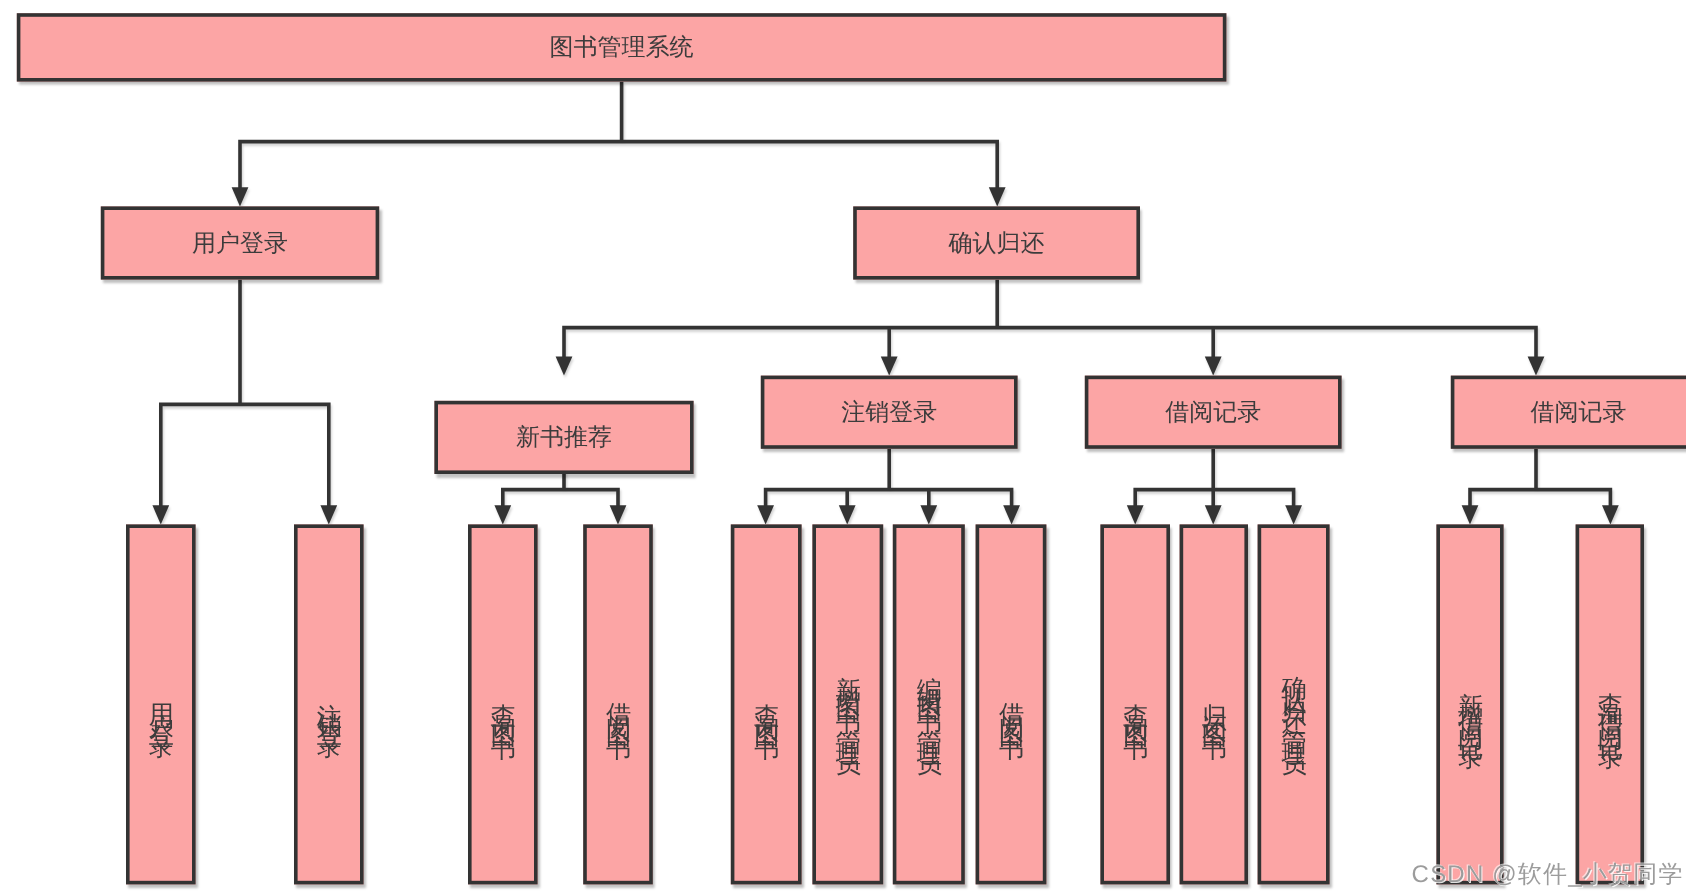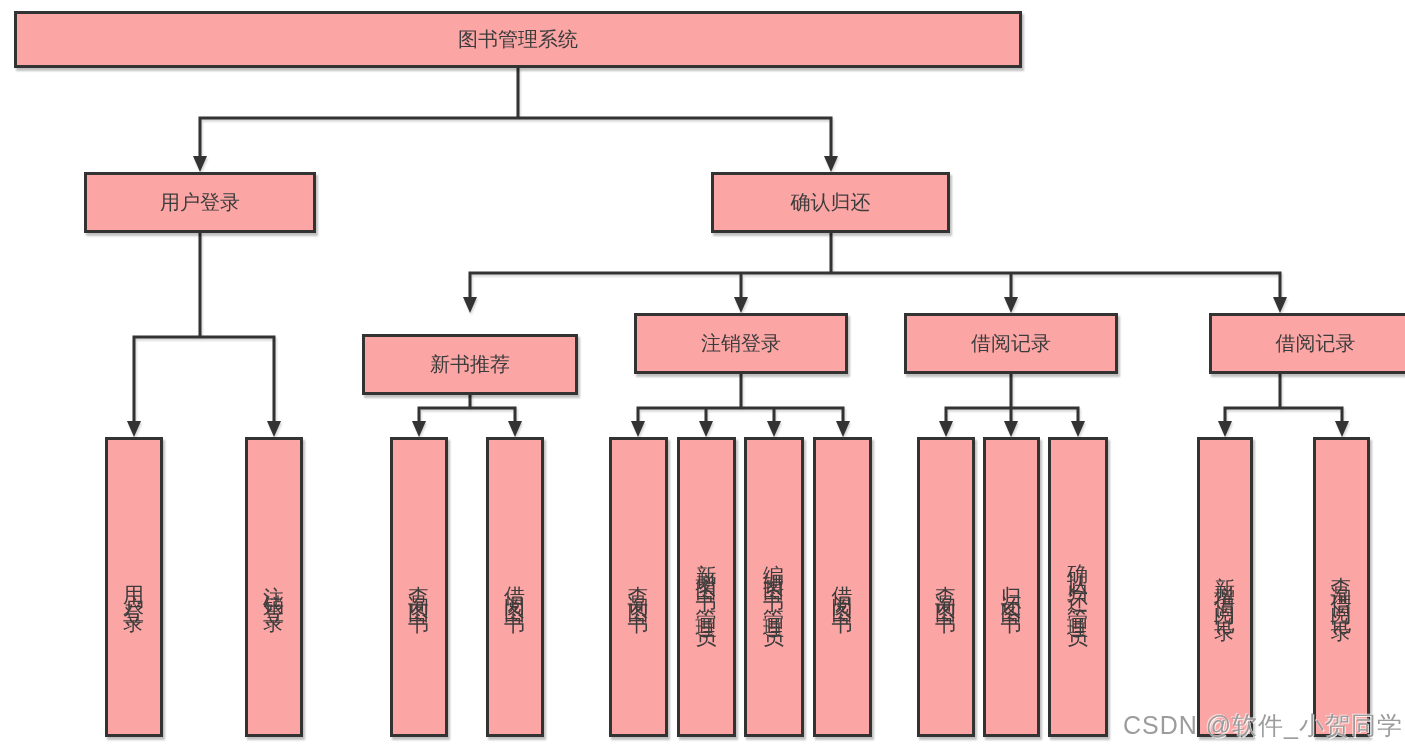--- a/index.html
+++ b/index.html
@@ -38,21 +38,21 @@
     writing-mode: vertical-rl;
     text-orientation: mixed;
     line-height: 1;
     font-size: 21px;
     letter-spacing: 9px;
   }
   .watermark {
     position: absolute;
     right: 2px;
     bottom: 5px;
-    font-size: 25px;
+    font-size: 20px;
     color: #9c9c9c;
     letter-spacing: 1px;
     text-shadow: 1px 1px 0 rgba(255,255,255,0.85), -1px -1px 0 rgba(255,255,255,0.6);
     z-index: 5;
     white-space: nowrap;
   }
 </style>
 </head>
 <body>
 

